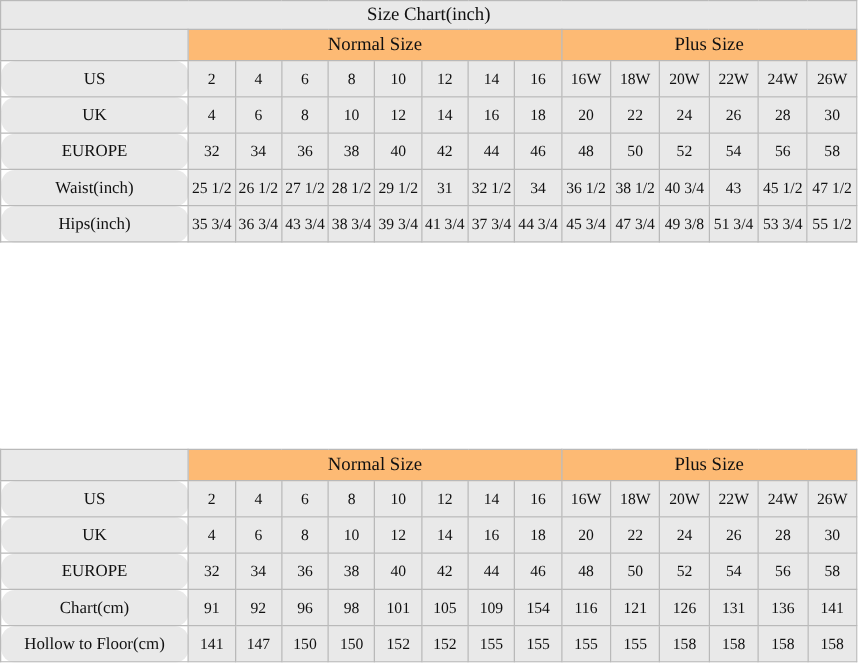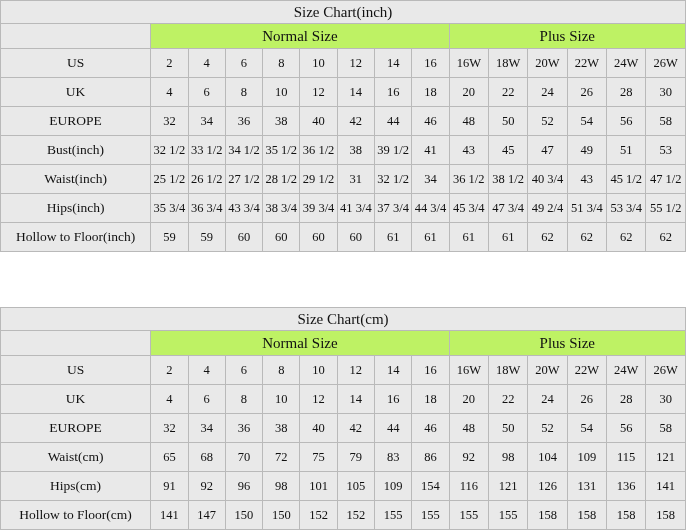--- a/index.html
+++ b/index.html
@@ -46,38 +46,39 @@
     font-size: 15px;
     height: 22px;
     background: #e9e9e9;
     border-left: 1px solid #b9b9b9;
     border-right: 1px solid #b9b9b9;
     border-top: 1px solid #b9b9b9;
   }
   .group-row td {
     font-size: 15px;
     height: 24px;
-    background: #bef264;
+    background: #fdba74;
   }
   .group-row td.blank {
     background: #e9e9e9;
   }
   .label-cell {
     font-size: 13px;
     background: #e9e9e9;
     width: 145px;
     white-space: nowrap;
   }
   .data-row td {
     height: 28px;
     font-size: 12.5px;
     background: #e9e9e9;
   }
   .data-row td.label-cell {
     font-size: 13.5px;
+    border-radius: 11px;
   }
   .narrow {
     font-size: 11.5px;
   }
   .spacer {
     height: 8px;
     background: #ffffff;
     width: 686px;
   }
 </style>
@@ -162,37 +163,20 @@
           <td>44</td>
           <td>46</td>
           <td>48</td>
           <td>50</td>
           <td>52</td>
           <td>54</td>
           <td>56</td>
           <td>58</td>
         </tr>
 
-        <tr class="data-row">
-          <td class="label-cell">Bust(inch)</td>
-          <td class="narrow">32 1/2</td>
-          <td class="narrow">33 1/2</td>
-          <td class="narrow">34 1/2</td>
-          <td class="narrow">35 1/2</td>
-          <td class="narrow">36 1/2</td>
-          <td class="narrow">38</td>
-          <td class="narrow">39 1/2</td>
-          <td class="narrow">41</td>
-          <td class="narrow">43</td>
-          <td class="narrow">45</td>
-          <td class="narrow">47</td>
-          <td class="narrow">49</td>
-          <td class="narrow">51</td>
-          <td class="narrow">53</td>
-        </tr>
 
         <tr class="data-row">
           <td class="label-cell">Waist(inch)</td>
           <td class="narrow">25 1/2</td>
           <td class="narrow">26 1/2</td>
           <td class="narrow">27 1/2</td>
           <td class="narrow">28 1/2</td>
           <td class="narrow">29 1/2</td>
           <td class="narrow">31</td>
           <td class="narrow">32 1/2</td>
@@ -210,43 +194,26 @@
           <td class="narrow">35 3/4</td>
           <td class="narrow">36 3/4</td>
           <td class="narrow">43 3/4</td>
           <td class="narrow">38 3/4</td>
           <td class="narrow">39 3/4</td>
           <td class="narrow">41 3/4</td>
           <td class="narrow">37 3/4</td>
           <td class="narrow">44 3/4</td>
           <td class="narrow">45 3/4</td>
           <td class="narrow">47 3/4</td>
-          <td class="narrow">49 2/4</td>
+          <td class="narrow">49 3/8</td>
           <td class="narrow">51 3/4</td>
           <td class="narrow">53 3/4</td>
           <td class="narrow">55 1/2</td>
         </tr>
 
-        <tr class="data-row">
-          <td class="label-cell">Hollow to Floor(inch)</td>
-          <td>59</td>
-          <td>59</td>
-          <td>60</td>
-          <td>60</td>
-          <td>60</td>
-          <td>60</td>
-          <td>61</td>
-          <td>61</td>
-          <td>61</td>
-          <td>61</td>
-          <td>62</td>
-          <td>62</td>
-          <td>62</td>
-          <td>62</td>
-        </tr>
       </tbody>
     </table>
   </div>
 
   <div class="spacer"></div>
 
   <div class="chart-block">
     <table class="size-chart">
       <colgroup>
         <col style="width:145px">
@@ -259,23 +226,20 @@
           <col style="width:36px">
           <col style="width:36px">
         <col style="width:38px">
           <col style="width:38px">
           <col style="width:38px">
           <col style="width:38px">
         <col style="width:38px">
           <col style="width:38px">
       </colgroup>
       <tbody>
-        <tr class="title-row">
-          <td colspan="15">Size Chart(cm)</td>
-        </tr>
         <tr class="group-row">
           <td class="blank"></td>
           <td colspan="8">Normal Size</td>
           <td colspan="6">Plus Size</td>
         </tr>
 
         <tr class="data-row">
           <td class="label-cell">US</td>
           <td>2</td>
           <td>4</td>
@@ -323,40 +287,23 @@
           <td>46</td>
           <td>48</td>
           <td>50</td>
           <td>52</td>
           <td>54</td>
           <td>56</td>
           <td>58</td>
         </tr>
 
 
-        <tr class="data-row">
-          <td class="label-cell">Waist(cm)</td>
-          <td>65</td>
-          <td>68</td>
-          <td>70</td>
-          <td>72</td>
-          <td>75</td>
-          <td>79</td>
-          <td>83</td>
-          <td>86</td>
-          <td>92</td>
-          <td>98</td>
-          <td>104</td>
-          <td>109</td>
-          <td>115</td>
-          <td>121</td>
-        </tr>
-
-        <tr class="data-row">
-          <td class="label-cell">Hips(cm)</td>
+
+        <tr class="data-row">
+          <td class="label-cell">Chart(cm)</td>
           <td>91</td>
           <td>92</td>
           <td>96</td>
           <td>98</td>
           <td>101</td>
           <td>105</td>
           <td>109</td>
           <td>154</td>
           <td>116</td>
           <td>121</td>

